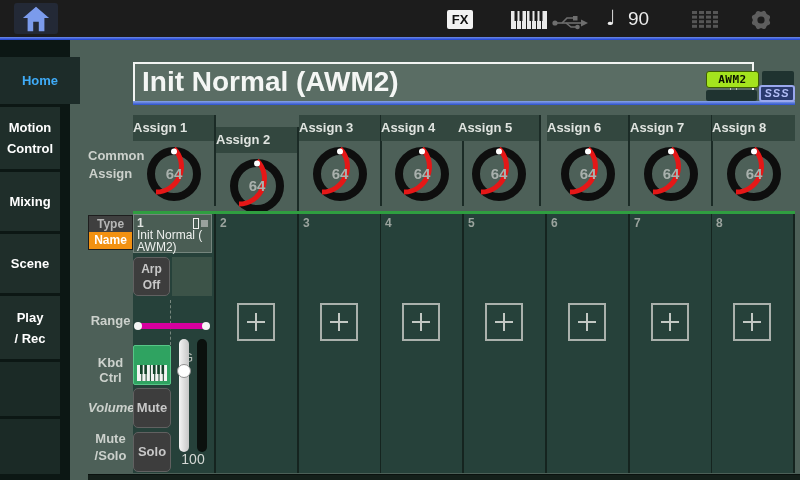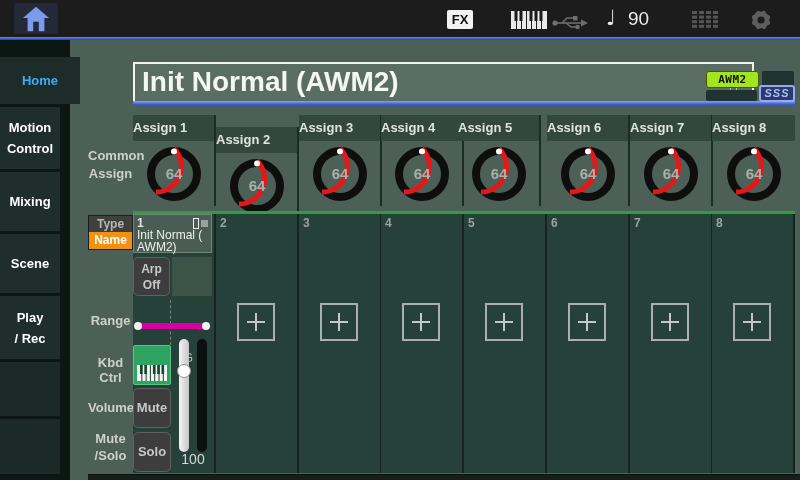--- a/index.html
+++ b/index.html
@@ -289,21 +289,21 @@
       <text x="28" y="33" text-anchor="middle" font-size="15" font-weight="bold" fill="#a9b1ad" font-family="Liberation Sans, sans-serif">64</text>
     </svg>
   </div>
 
   <div class="tn">
     <div class="t">Type</div>
     <div class="n">Name</div>
   </div>
   <div class="lbl" style="top:313px;">Range</div>
   <div class="lbl" style="top:355px;">Kbd Ctrl</div>
-  <div class="lbl" style="top:400px;">Volume</div>
+  <div class="lbl" style="top:400px;font-style:italic;">Volume</div>
   <div class="lbl" style="top:431px;">Mute</div>
   <div class="lbl" style="top:448px;">/Solo</div>
 
   <div class="green-line"></div>
 
   <div class="pcol" style="left:133px;">
     <div class="p1-head">
       <span class="num">1</span>
       <span class="flag-ico">
           <i class="o"></i>

